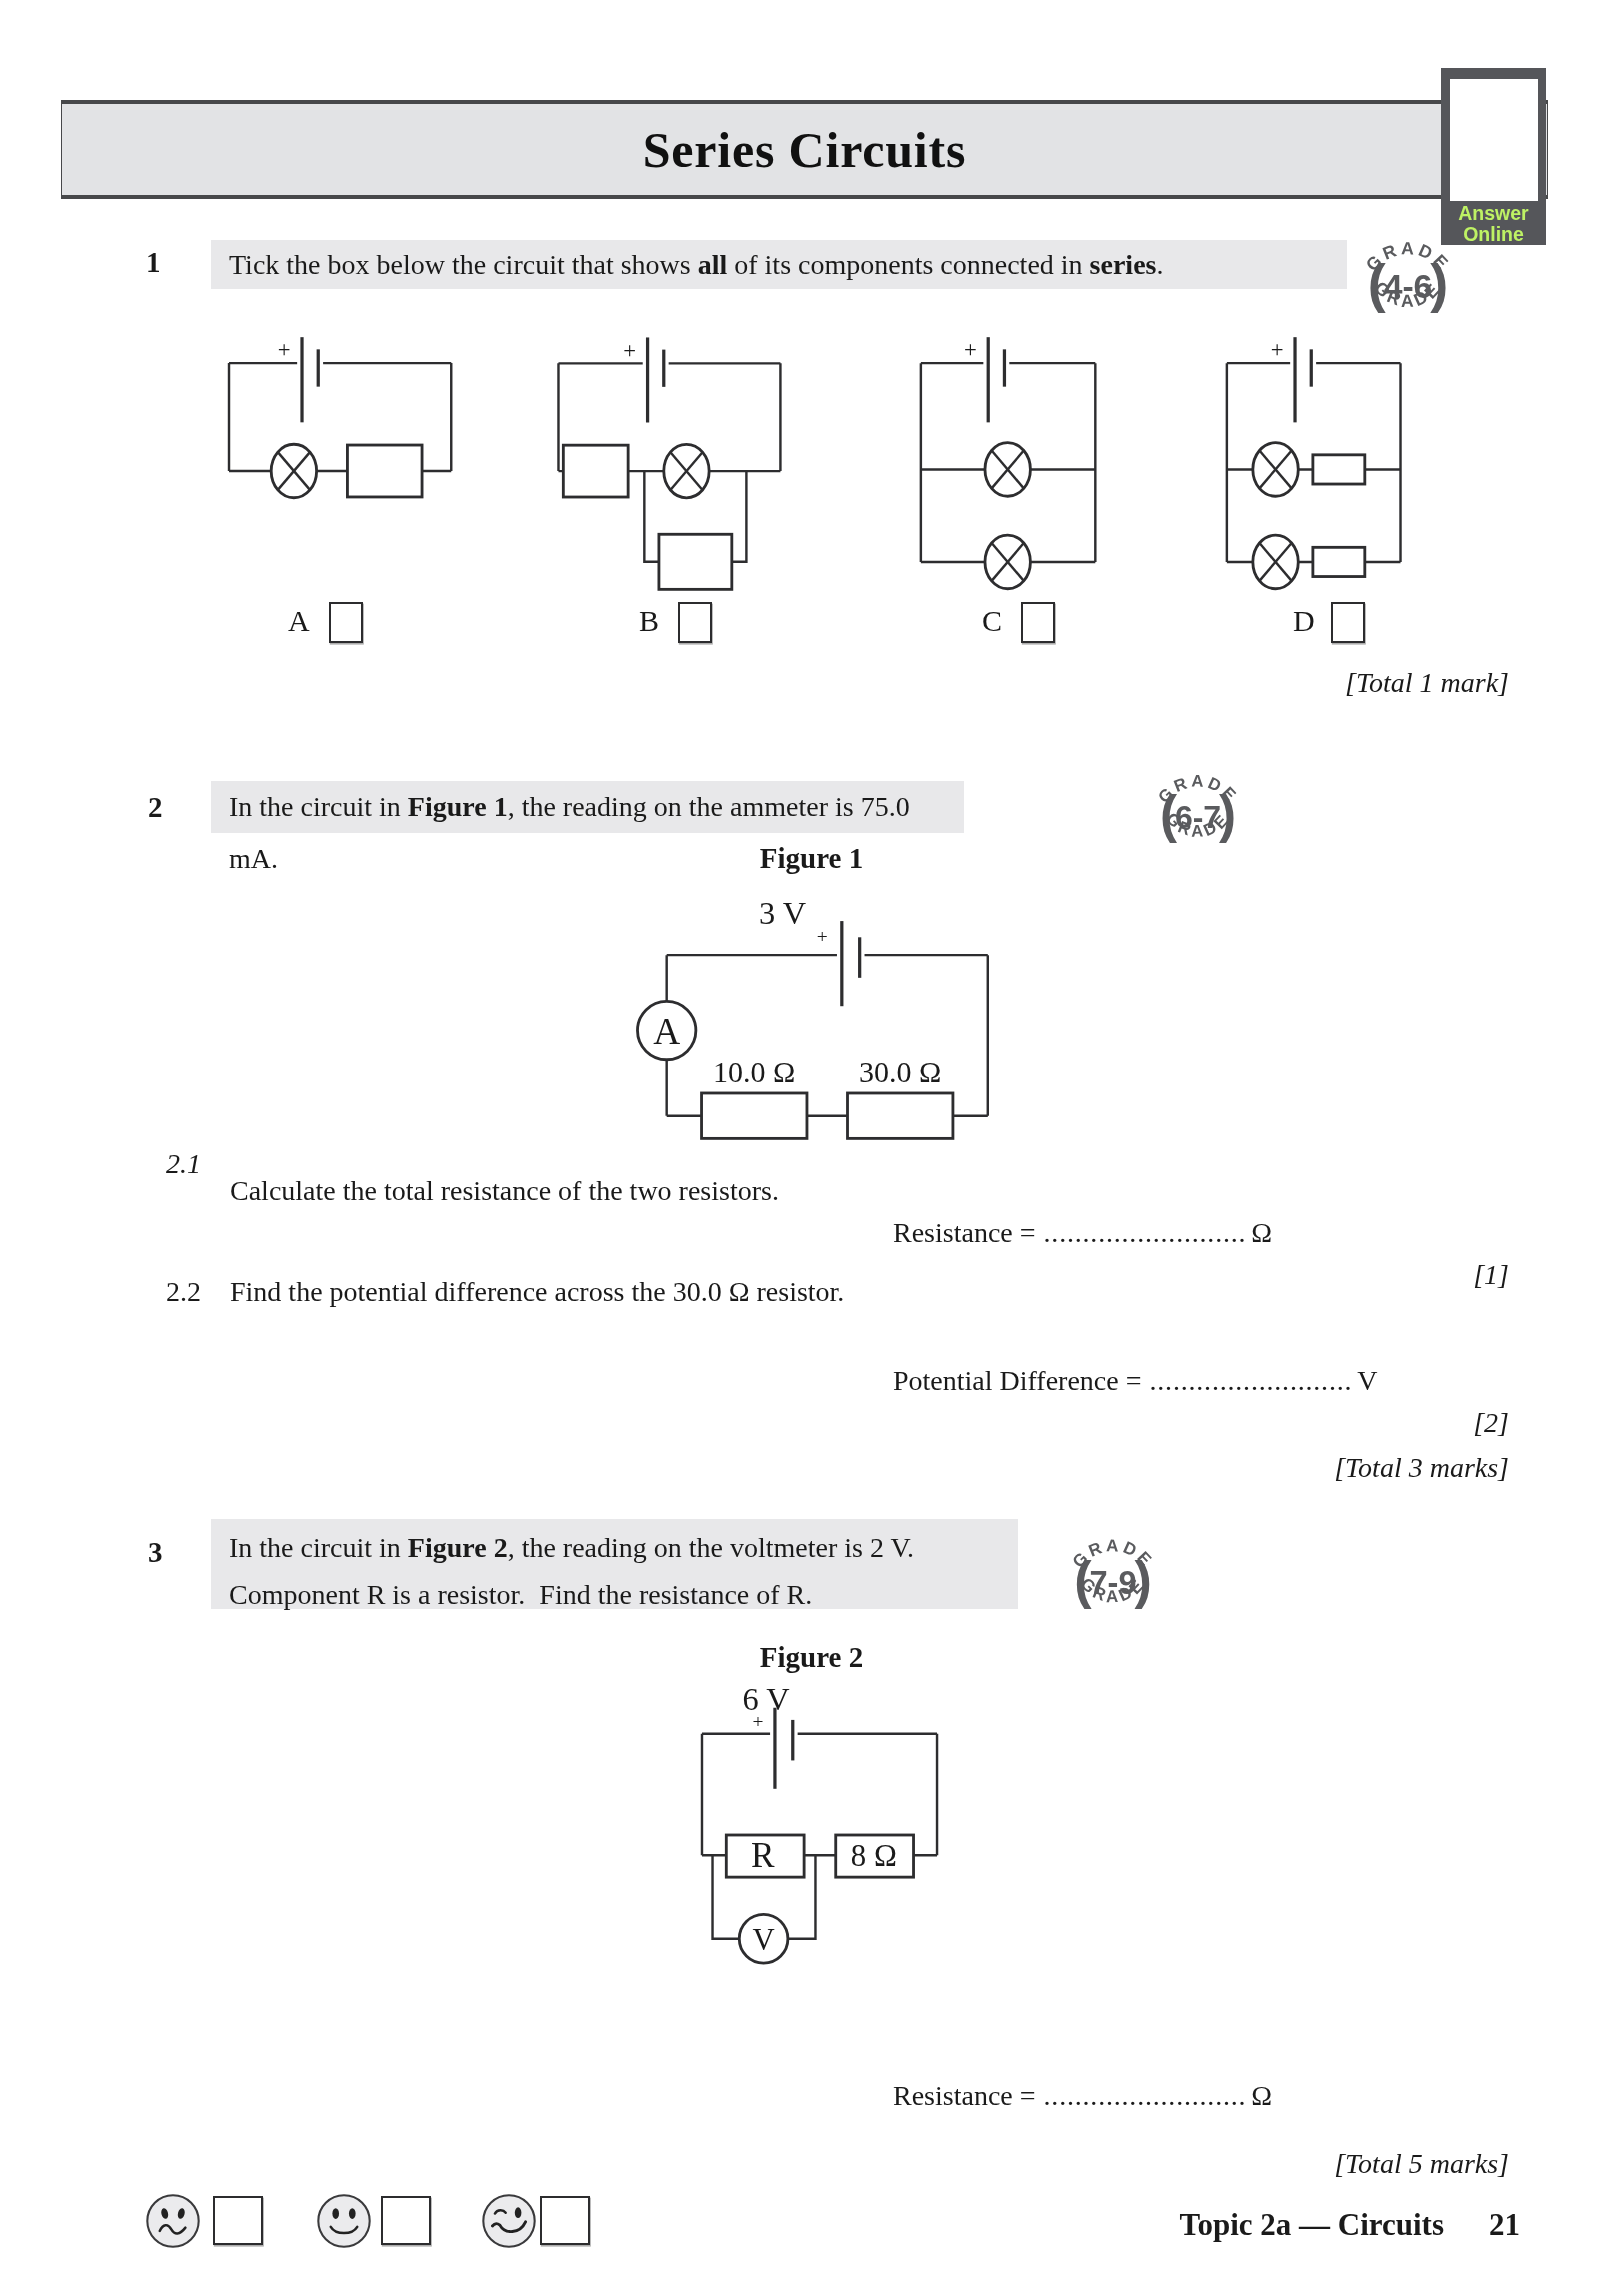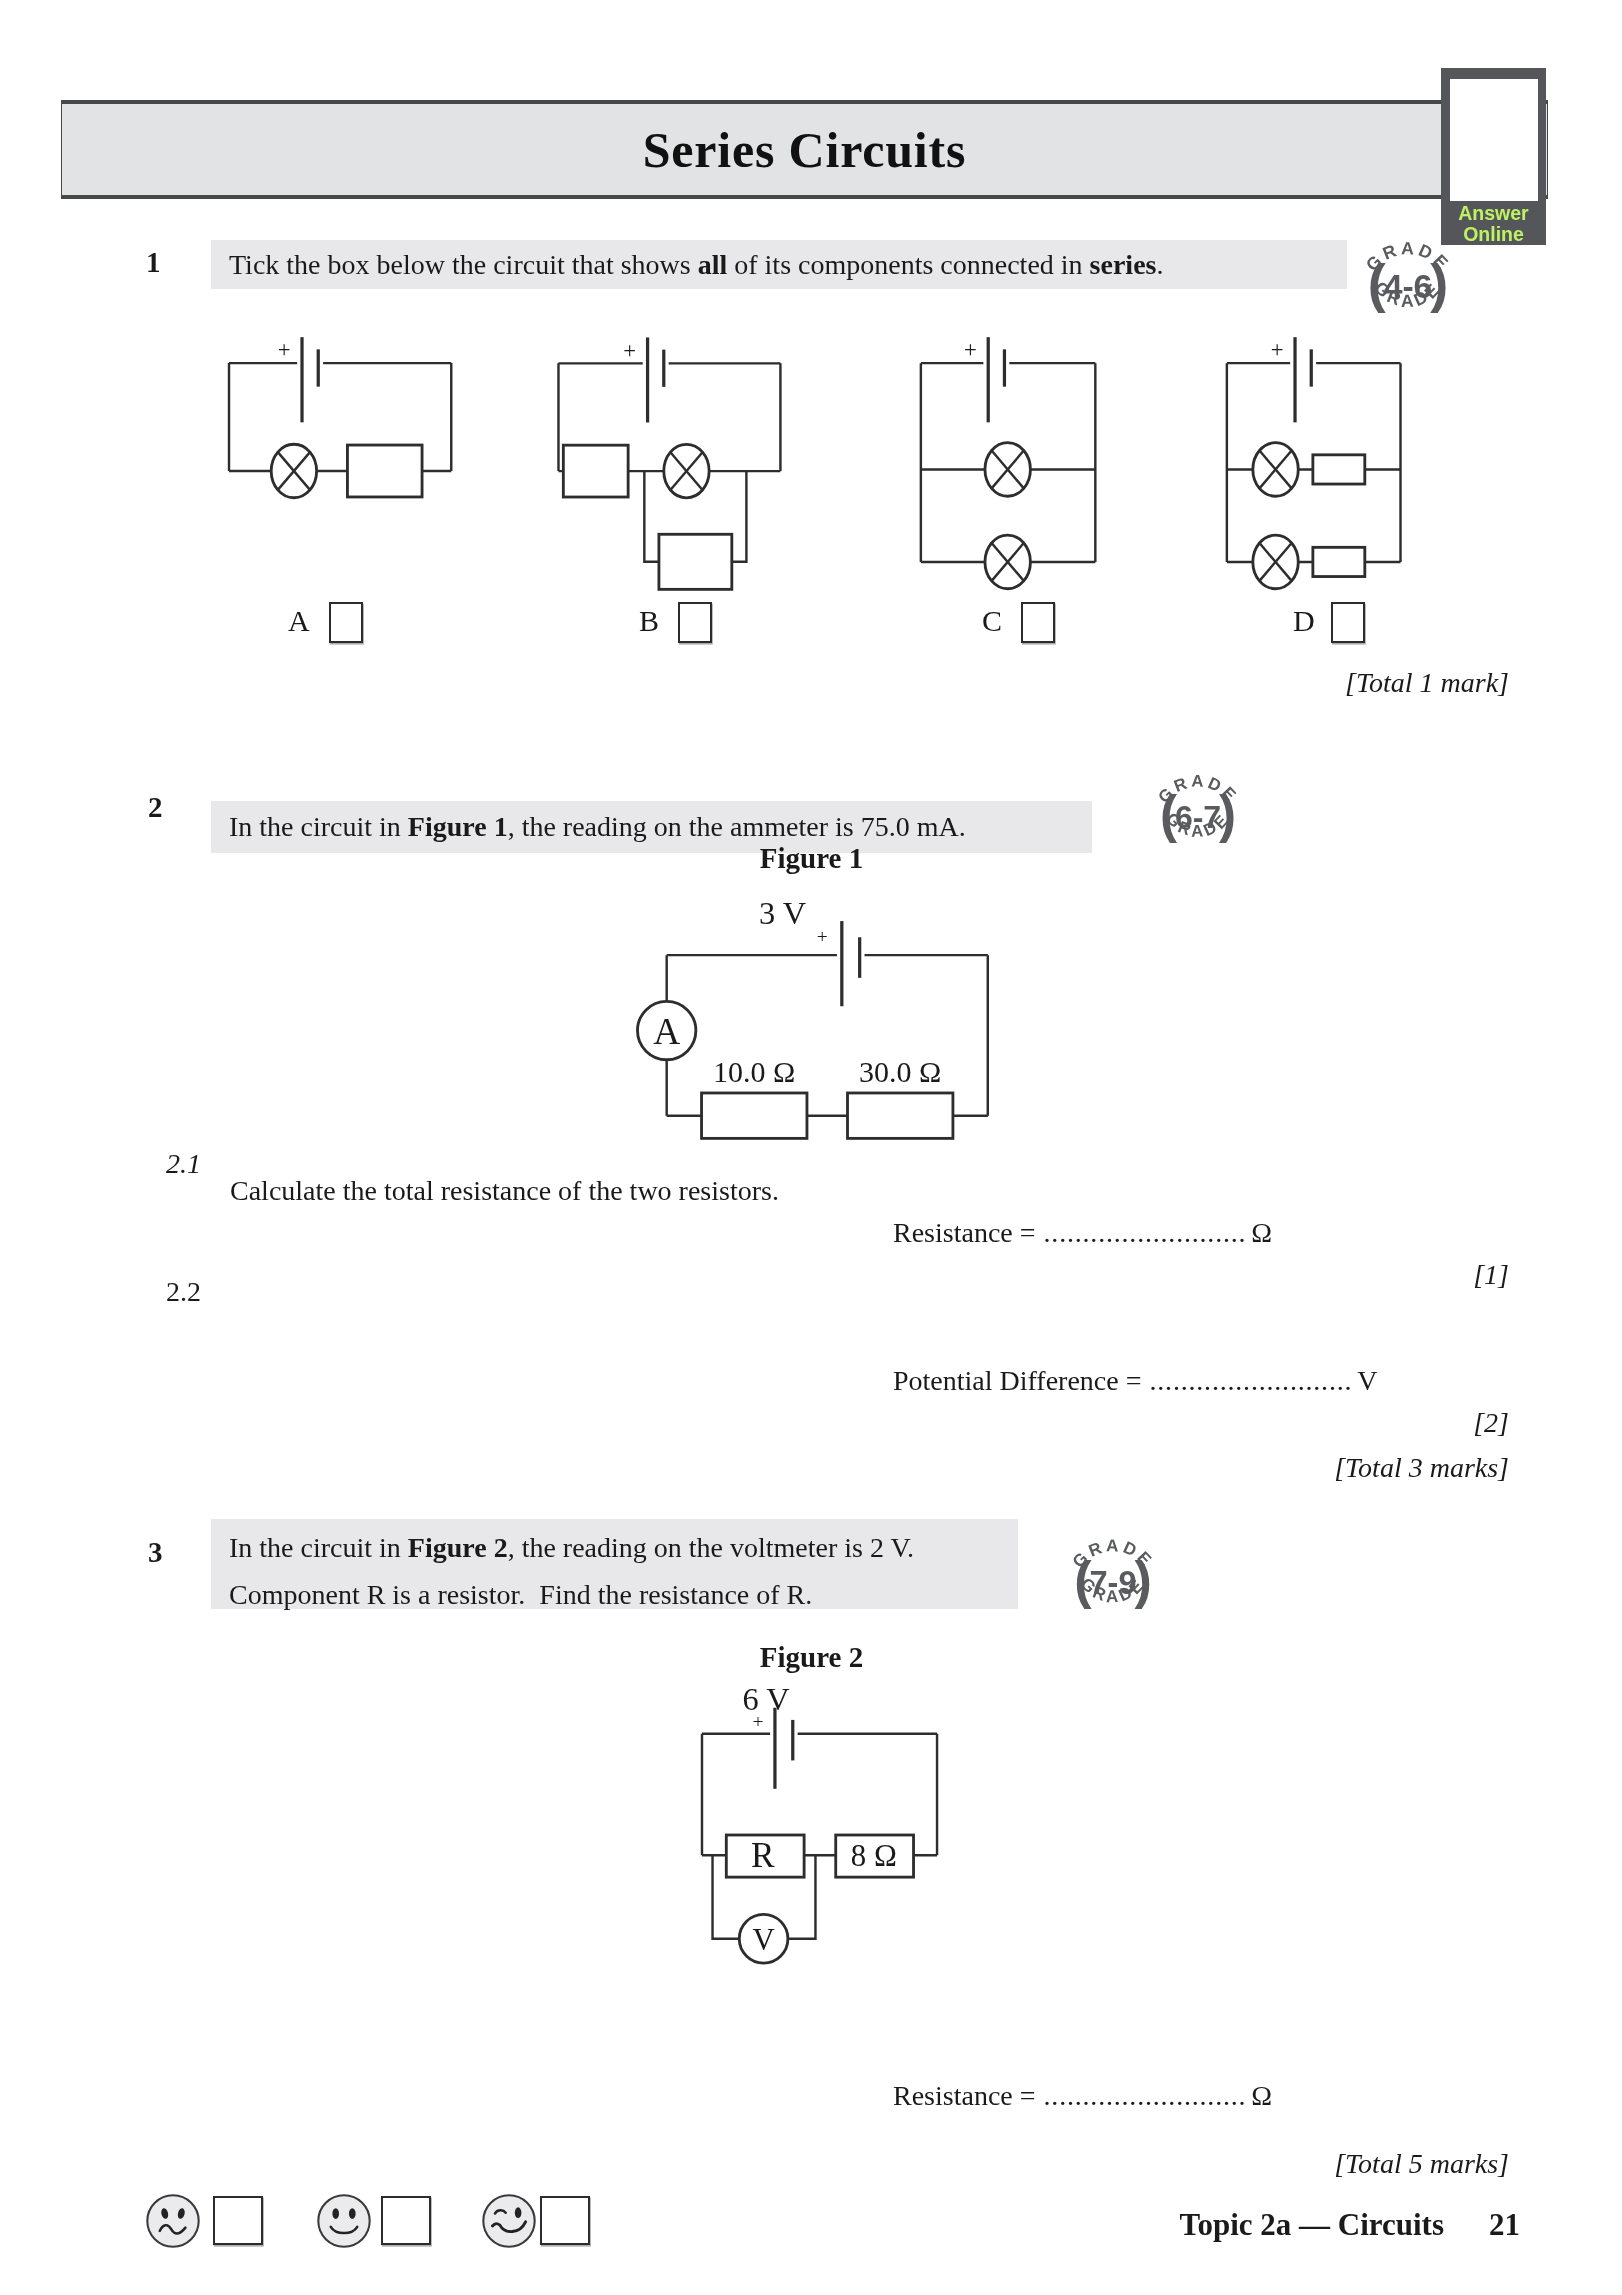--- a/index.html
+++ b/index.html
@@ -178,21 +178,21 @@
   <div class="opt-label" style="left:639px; top:604px;">B</div>
   <div class="checkbox" style="left:678px; top:602px; width:34px; height:41px;"></div>
   <div class="opt-label" style="left:982px; top:604px;">C</div>
   <div class="checkbox" style="left:1021px; top:602px; width:34px; height:41px;"></div>
   <div class="opt-label" style="left:1293px; top:604px;">D</div>
   <div class="checkbox" style="left:1331px; top:602px; width:34px; height:41px;"></div>
 
   <div class="marks" style="left:1136px; top:667px;">[Total 1 mark]</div>
 
   <div class="qnum" style="left:148px; top:791px;">2</div>
-  <div class="hl" style="left:211px; top:781px; width:881px; height:52px; line-height:52px;margin-top:20px;">
+  <div class="hl" style="left:211px; top:781px; width:753px; height:52px; line-height:52px;">
     <div class="inner">
       <span>In the circuit in </span><span class="b">Figure 1</span><span>, the reading on the ammeter is 75.0 mA.</span>
     </div>
   </div>
 
   <svg class="grade-badge" style="left:1142px; top:758px;" width="112" height="112" viewBox="0 0 140 140">
     <defs>
       <path id="g2top" d="M 22,84 A 48,48 0 0 1 118,84"></path>
       <path id="g2bot" d="M 24,64 A 48,48 0 0 0 116,64"></path>
     </defs>
@@ -224,20 +224,21 @@
   </svg>
 
   <div class="subq-num" style="left:166px; top:1148px;font-style:italic;">2.1</div>
   <div class="subq-text" style="left:230px; top:1175px;">Calculate the total resistance of the two resistors.</div>
   <div class="ansline" style="left:893px; top:1217px;">
     <span>Resistance =</span><span class="dots">..........................</span><span>Ω</span>
   </div>
   <div class="marks" style="left:1136px; top:1259px;">[1]</div>
 
   <div class="subq-num" style="left:166px; top:1276px;">2.2</div>
+  <div class="subq-text" style="left:230px; top:1276px;">Find the potential difference across the 30.0 Ω resistor.</div>
   <div class="ansline" style="left:893px; top:1365px;">
     <span>Potential Difference =</span><span class="dots">..........................</span><span>V</span>
   </div>
   <div class="marks" style="left:1136px; top:1407px;">[2]</div>
   <div class="marks" style="left:1136px; top:1452px;font-style:italic;">[Total 3 marks]</div>
 
   <div class="qnum" style="left:148px; top:1536px;">3</div>
   <div class="hl" style="left:211px; top:1519px; width:807px; height:90px; line-height:47px; padding-top:4.9px;">
     <div class="inner">
       <div>

